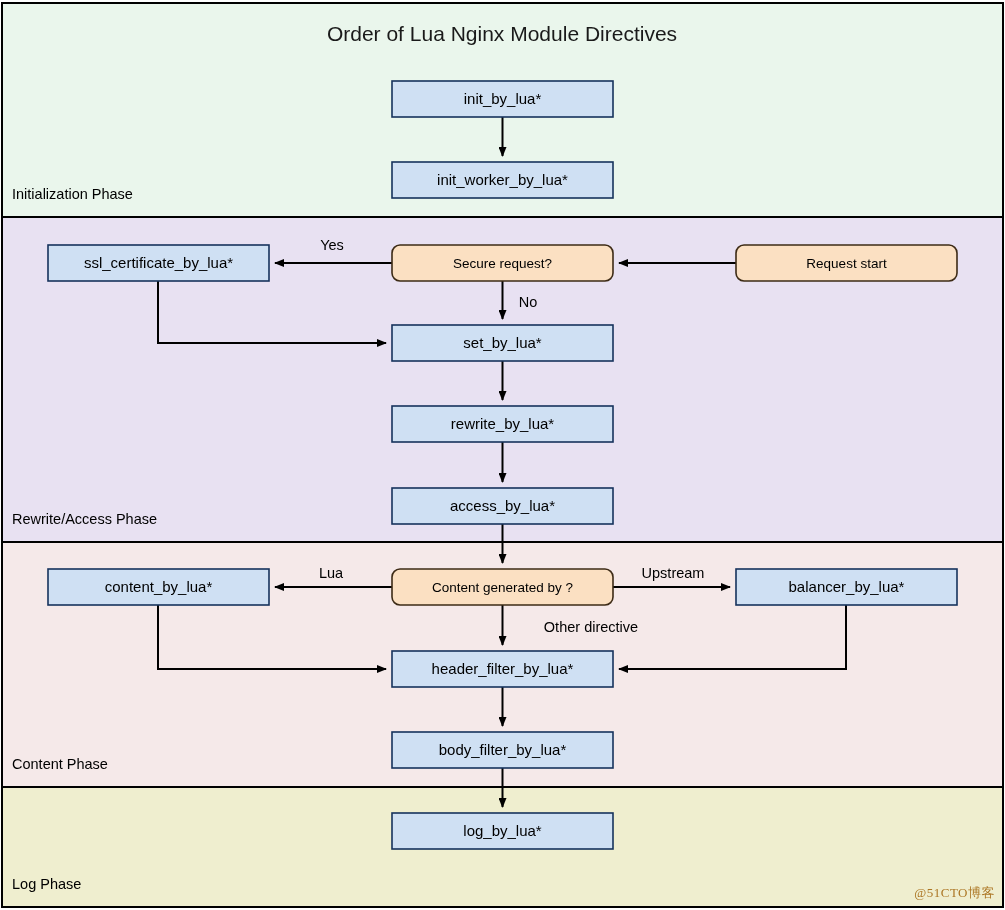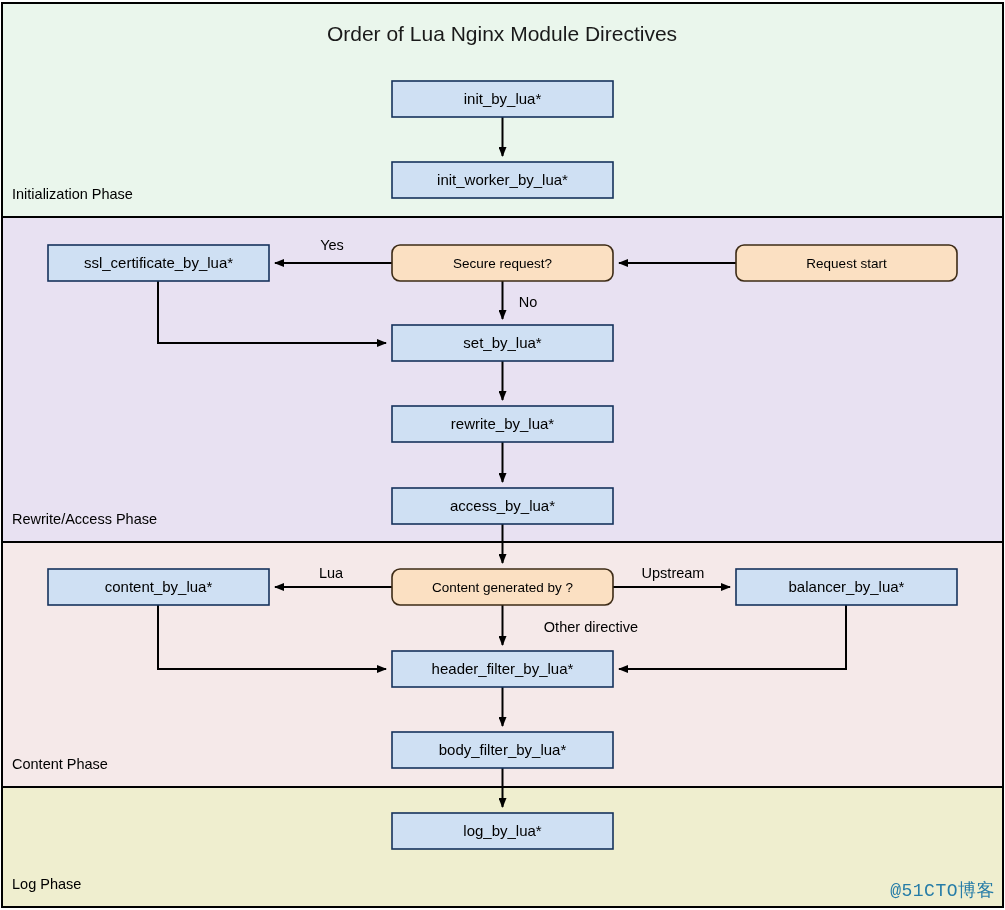--- a/index.html
+++ b/index.html
@@ -55,23 +55,23 @@
   }
   .flow-line {
     stroke: #000000;
     stroke-width: 2;
     fill: none;
   }
   .watermark {
     position: absolute;
     right: 10px;
     bottom: 8px;
-    font-family: Liberation Mono, monospace;
-    font-size: 18px;
-    color: #0369a1;
+    font-family: Liberation Serif, serif;
+    font-size: 13px;
+    color: #a16207;
     opacity: .85;
     letter-spacing: .5px;
     user-select: none;
   }
   .outer-border {
     fill: none;
     stroke: #000000;
     stroke-width: 2;
   }
 </style>

